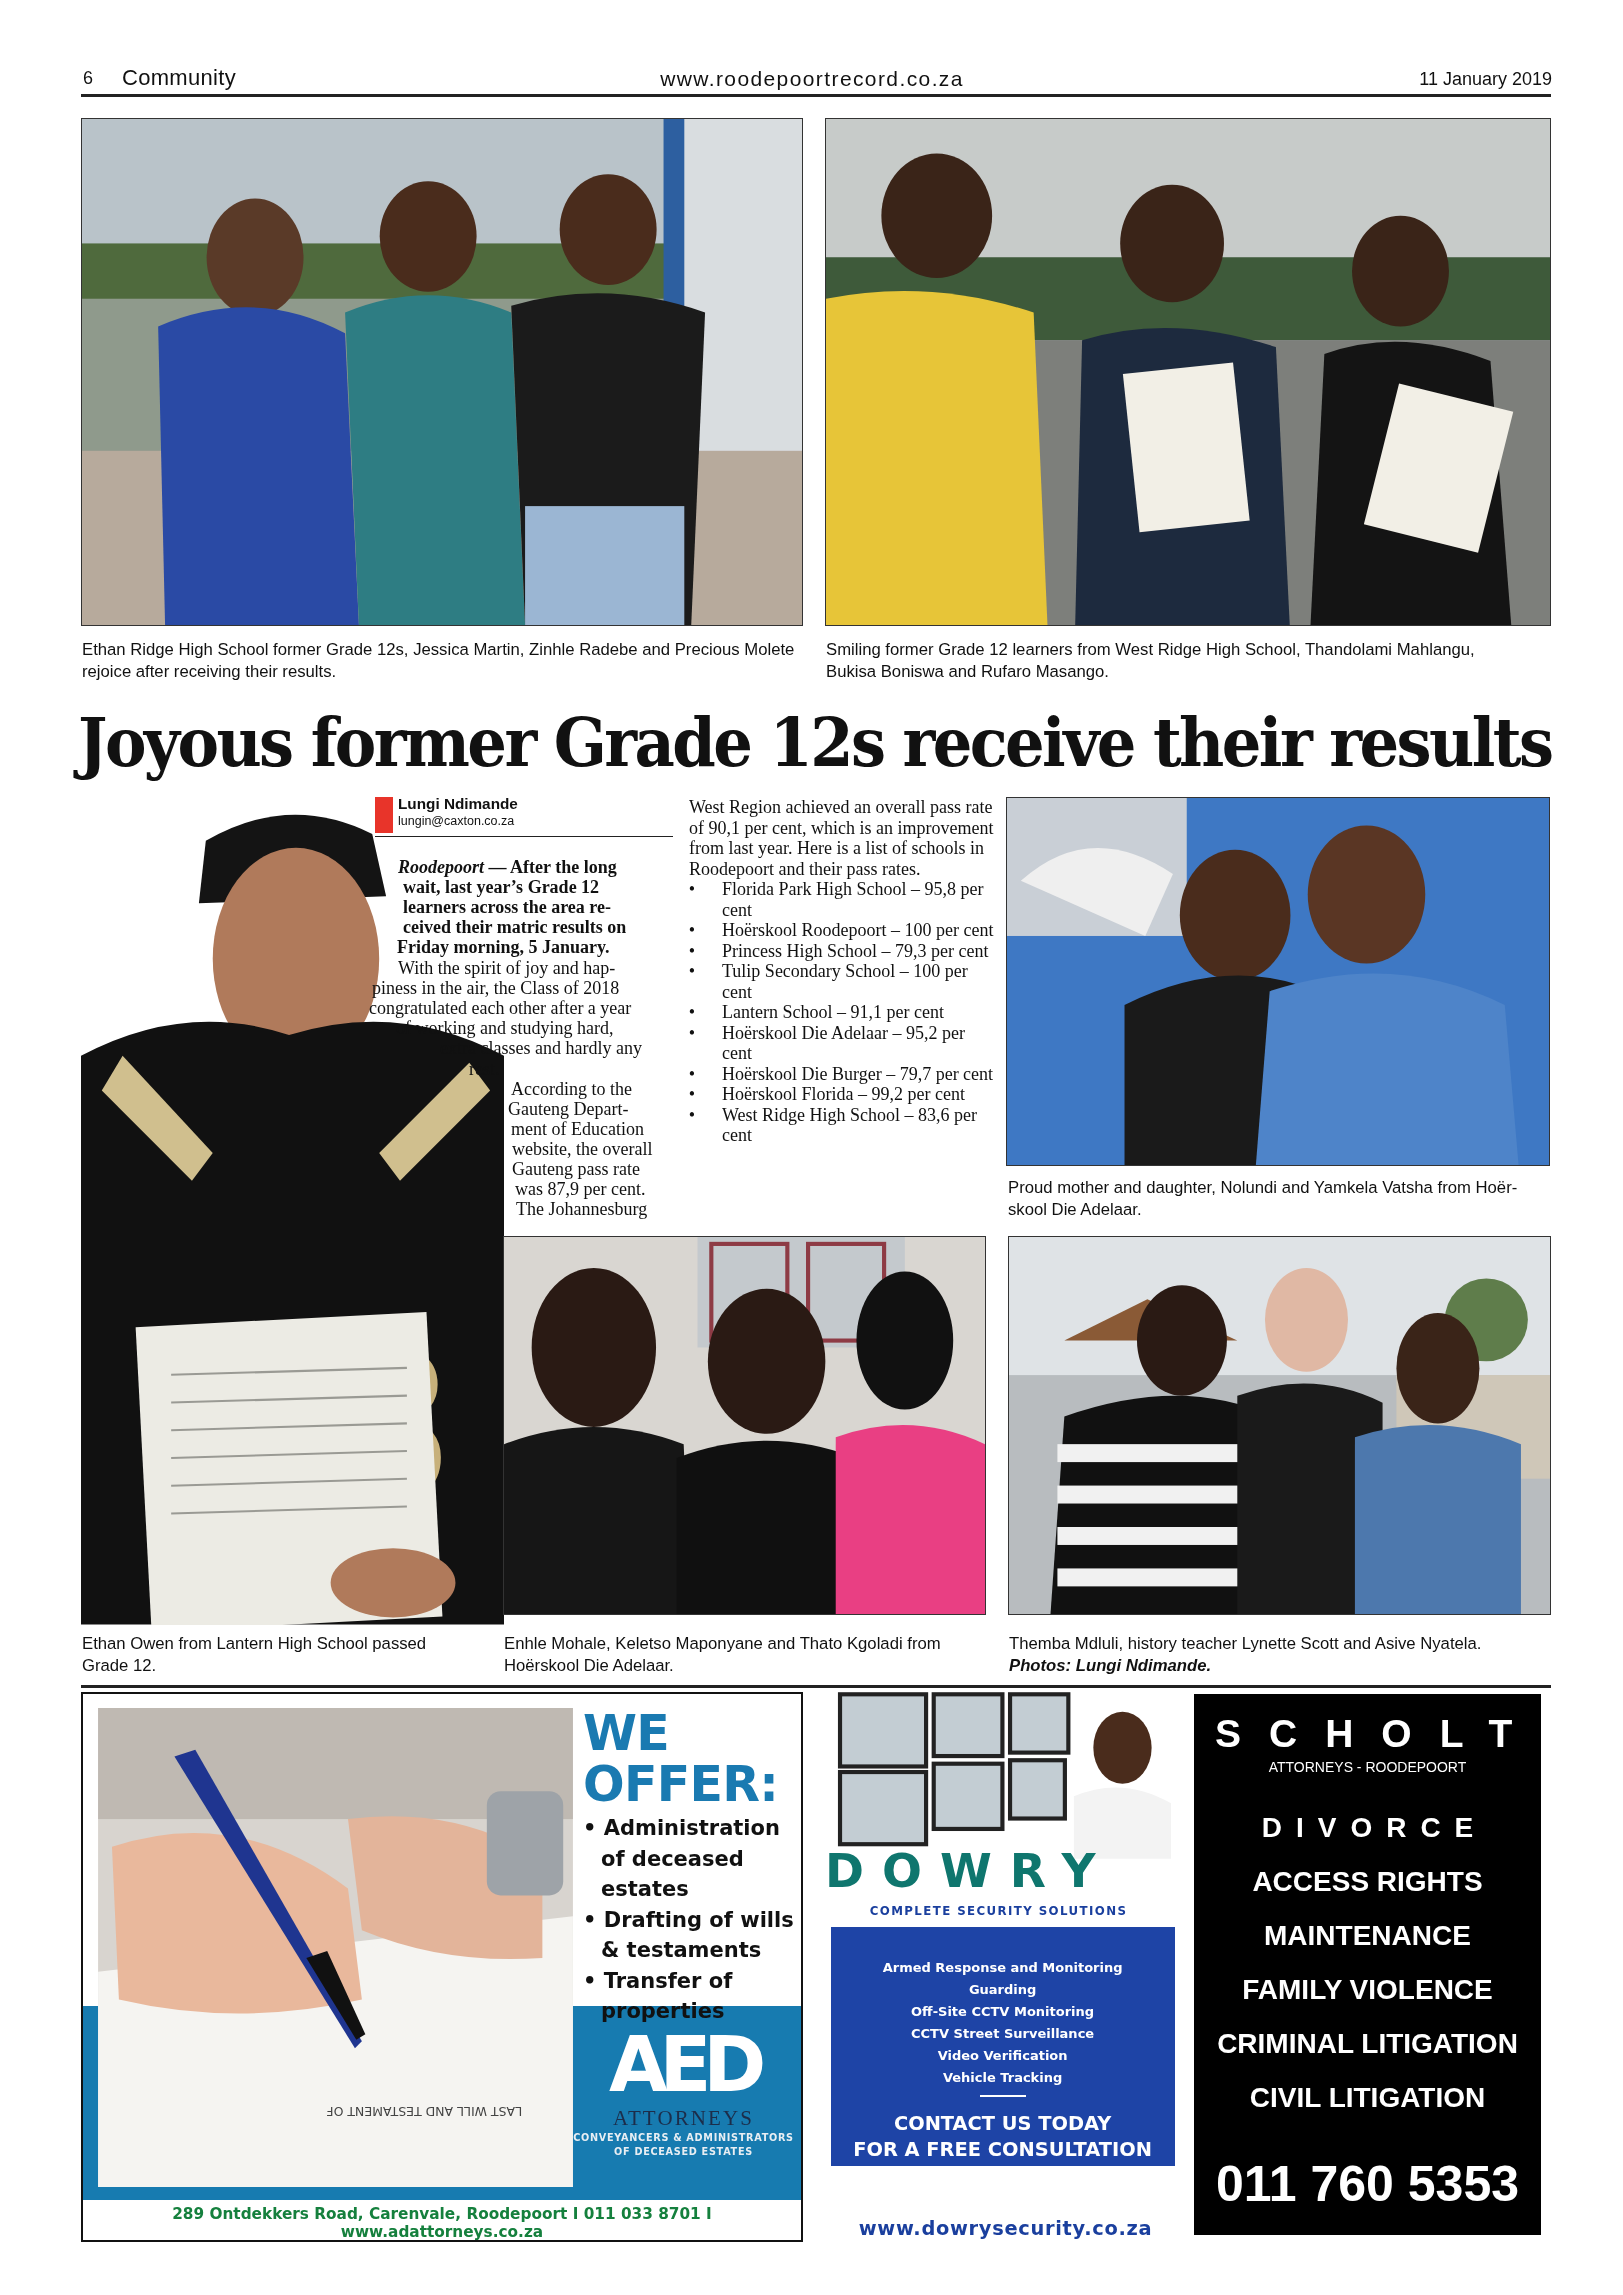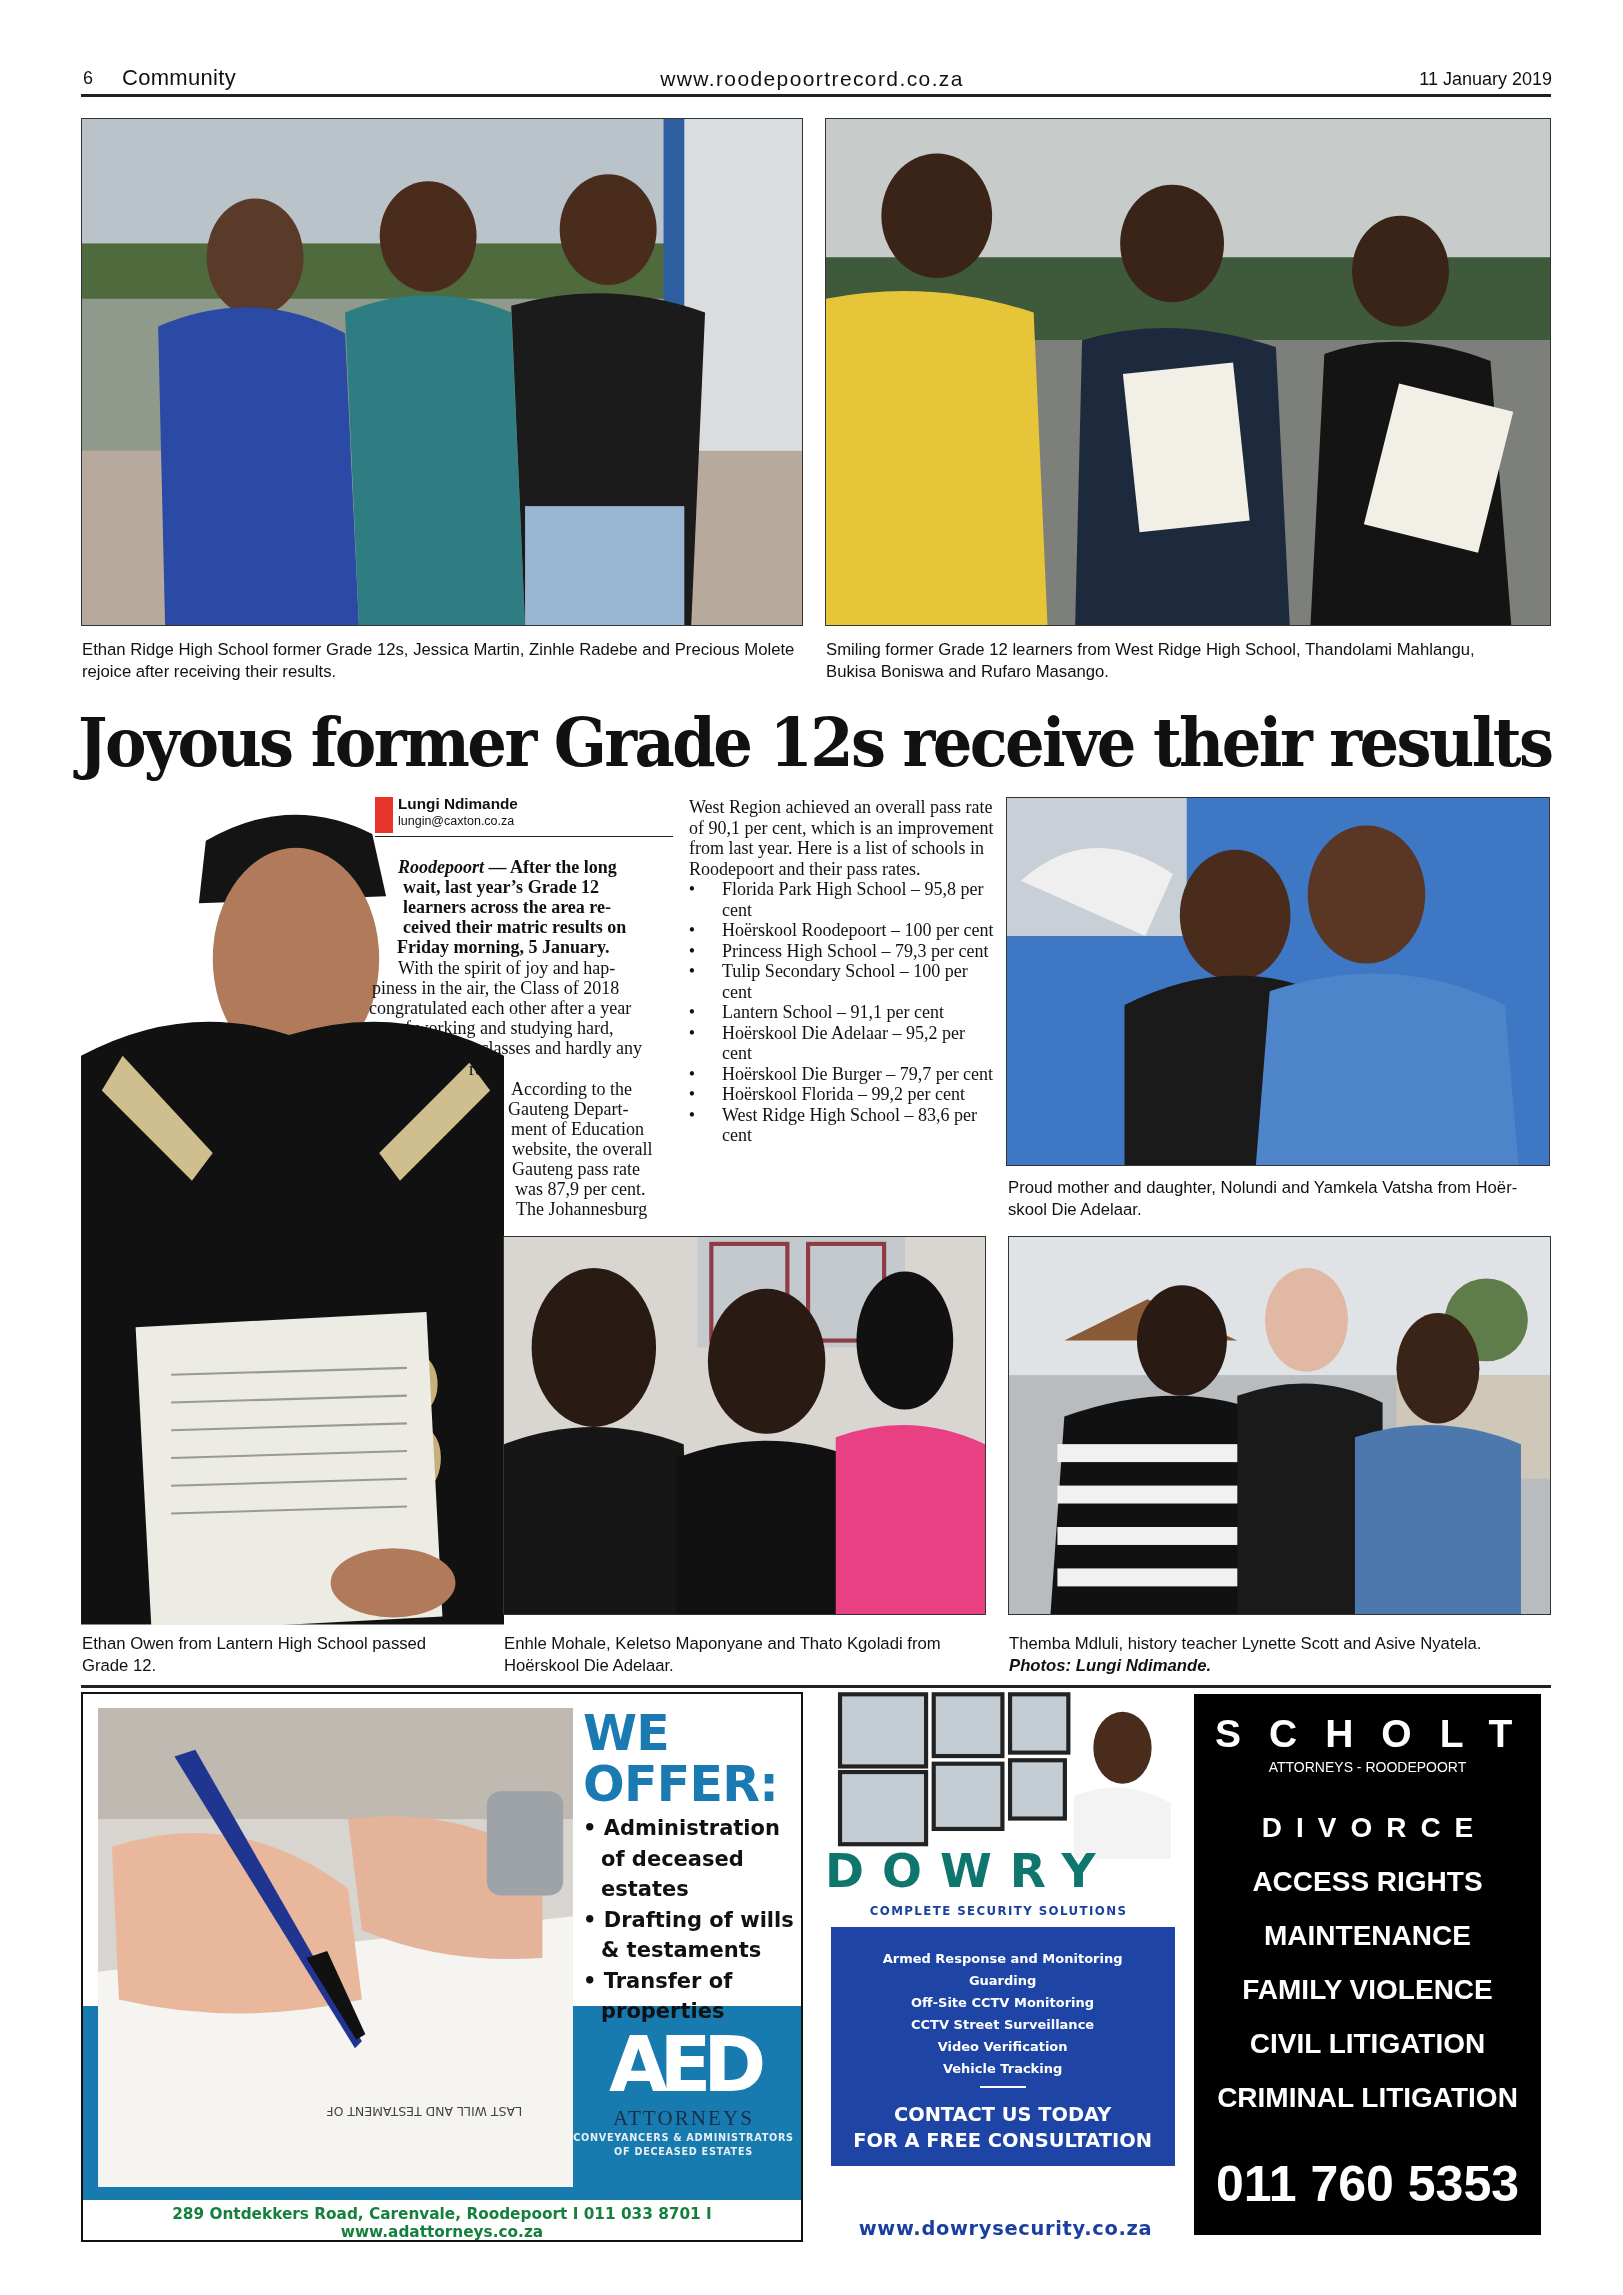--- a/index.html
+++ b/index.html
@@ -51,21 +51,21 @@
   .aed-logo .mark { font-family: "DejaVu Sans", sans-serif; font-size: 76px; line-height: 76px; font-weight: bold; letter-spacing: -8.3px; }
   .aed-logo .att { font-family: "Liberation Serif", serif; font-size: 21px; color: #1c2d4a; letter-spacing: 2.1px; margin-top: 2.8px; }
   .aed-logo .sub { font-family: "DejaVu Sans", sans-serif; font-size: 9.7px; font-weight: bold; letter-spacing: 0.7px; line-height: 14px; color: #e8eef3; }
   .aed-foot { position: absolute; left: 0; top: 511px; width: 100%; text-align: center; font-family: "DejaVu Sans", sans-serif; font-size: 15.3px; font-weight: bold; color: #15803d; }
 
   .dowry { left: 825px; top: 1692px; width: 361px; height: 550px; background: #fff; }
   .dowry-img { position: absolute; left: 5.6px; top: 0; width: 347px; height: 167px; }
   .dowry-brand { position: absolute; left: 0; top: 151px; width: 347px; text-align: left; font-family: "DejaVu Sans", sans-serif; font-weight: bold; font-size: 47px; color: #0f766e; letter-spacing: 18px; }
   .dowry-tag { position: absolute; left: 0; top: 212px; width: 347px; text-align: center; font-family: "DejaVu Sans", sans-serif; font-weight: bold; font-size: 11.8px; color: #1a3f9e; letter-spacing: 1.4px; }
   .dowry-blue { position: absolute; left: 5.6px; top: 235px; width: 344px; height: 239px; background: #1e44a6; color: #fff; text-align: center; font-family: "DejaVu Sans", sans-serif; }
-  .dowry-services { padding-top: 21px; font-size: 13px; font-weight: bold; line-height: 22px; }
+  .dowry-services { padding-top: 30px; font-size: 13px; font-weight: bold; line-height: 22px; }
   .dowry-line { width: 46px; height: 2.1px; background: #fff; margin: 5.6px auto 14px; }
   .dowry-cta { font-size: 19.4px; font-weight: bold; line-height: 26px; }
   .dowry-phone { position: absolute; left: 0; top: 479px; width: 361px; text-align: center; font-family: "DejaVu Sans", sans-serif; font-weight: bold; font-size: 40px; color: #1a3f9e; letter-spacing: 2.1px; }
   .dowry-web { position: absolute; left: 0; top: 525px; width: 361px; text-align: center; font-family: "DejaVu Sans", sans-serif; font-weight: bold; font-size: 19.4px; color: #1a3f9e; letter-spacing: 0.7px; }
 
   .scholtz { left: 1194px; top: 1694px; width: 347px; height: 541px; background: #000; color: #fff; text-align: center; font-family: "Liberation Sans", sans-serif; font-weight: bold; }
   .sch-name { padding-top: 18px; font-size: 39px; letter-spacing: 28px; padding-left: 21px; }
   .sch-sub { font-size: 14px; font-weight: normal; margin-top: 2.8px; }
   .sch-items { margin-top: 26px; }
   .sch-items div { font-size: 28px; line-height: 54px; }
@@ -318,18 +318,18 @@
 </div>
 
 <div class="abs scholtz">
   <div class="sch-name">SCHOLTZ</div>
   <div class="sch-sub">ATTORNEYS - ROODEPOORT</div>
   <div class="sch-items">
     <div class="spaced">DIVORCE</div>
     <div>ACCESS RIGHTS</div>
     <div>MAINTENANCE</div>
     <div>FAMILY VIOLENCE</div>
+    <div>CRIMINAL LITIGATION</div>
     <div>CIVIL LITIGATION</div>
-    <div>CRIMINAL LITIGATION</div>
   </div>
   <div class="sch-phone">011 760 5353</div>
 </div>
 
 
 </body></html>

